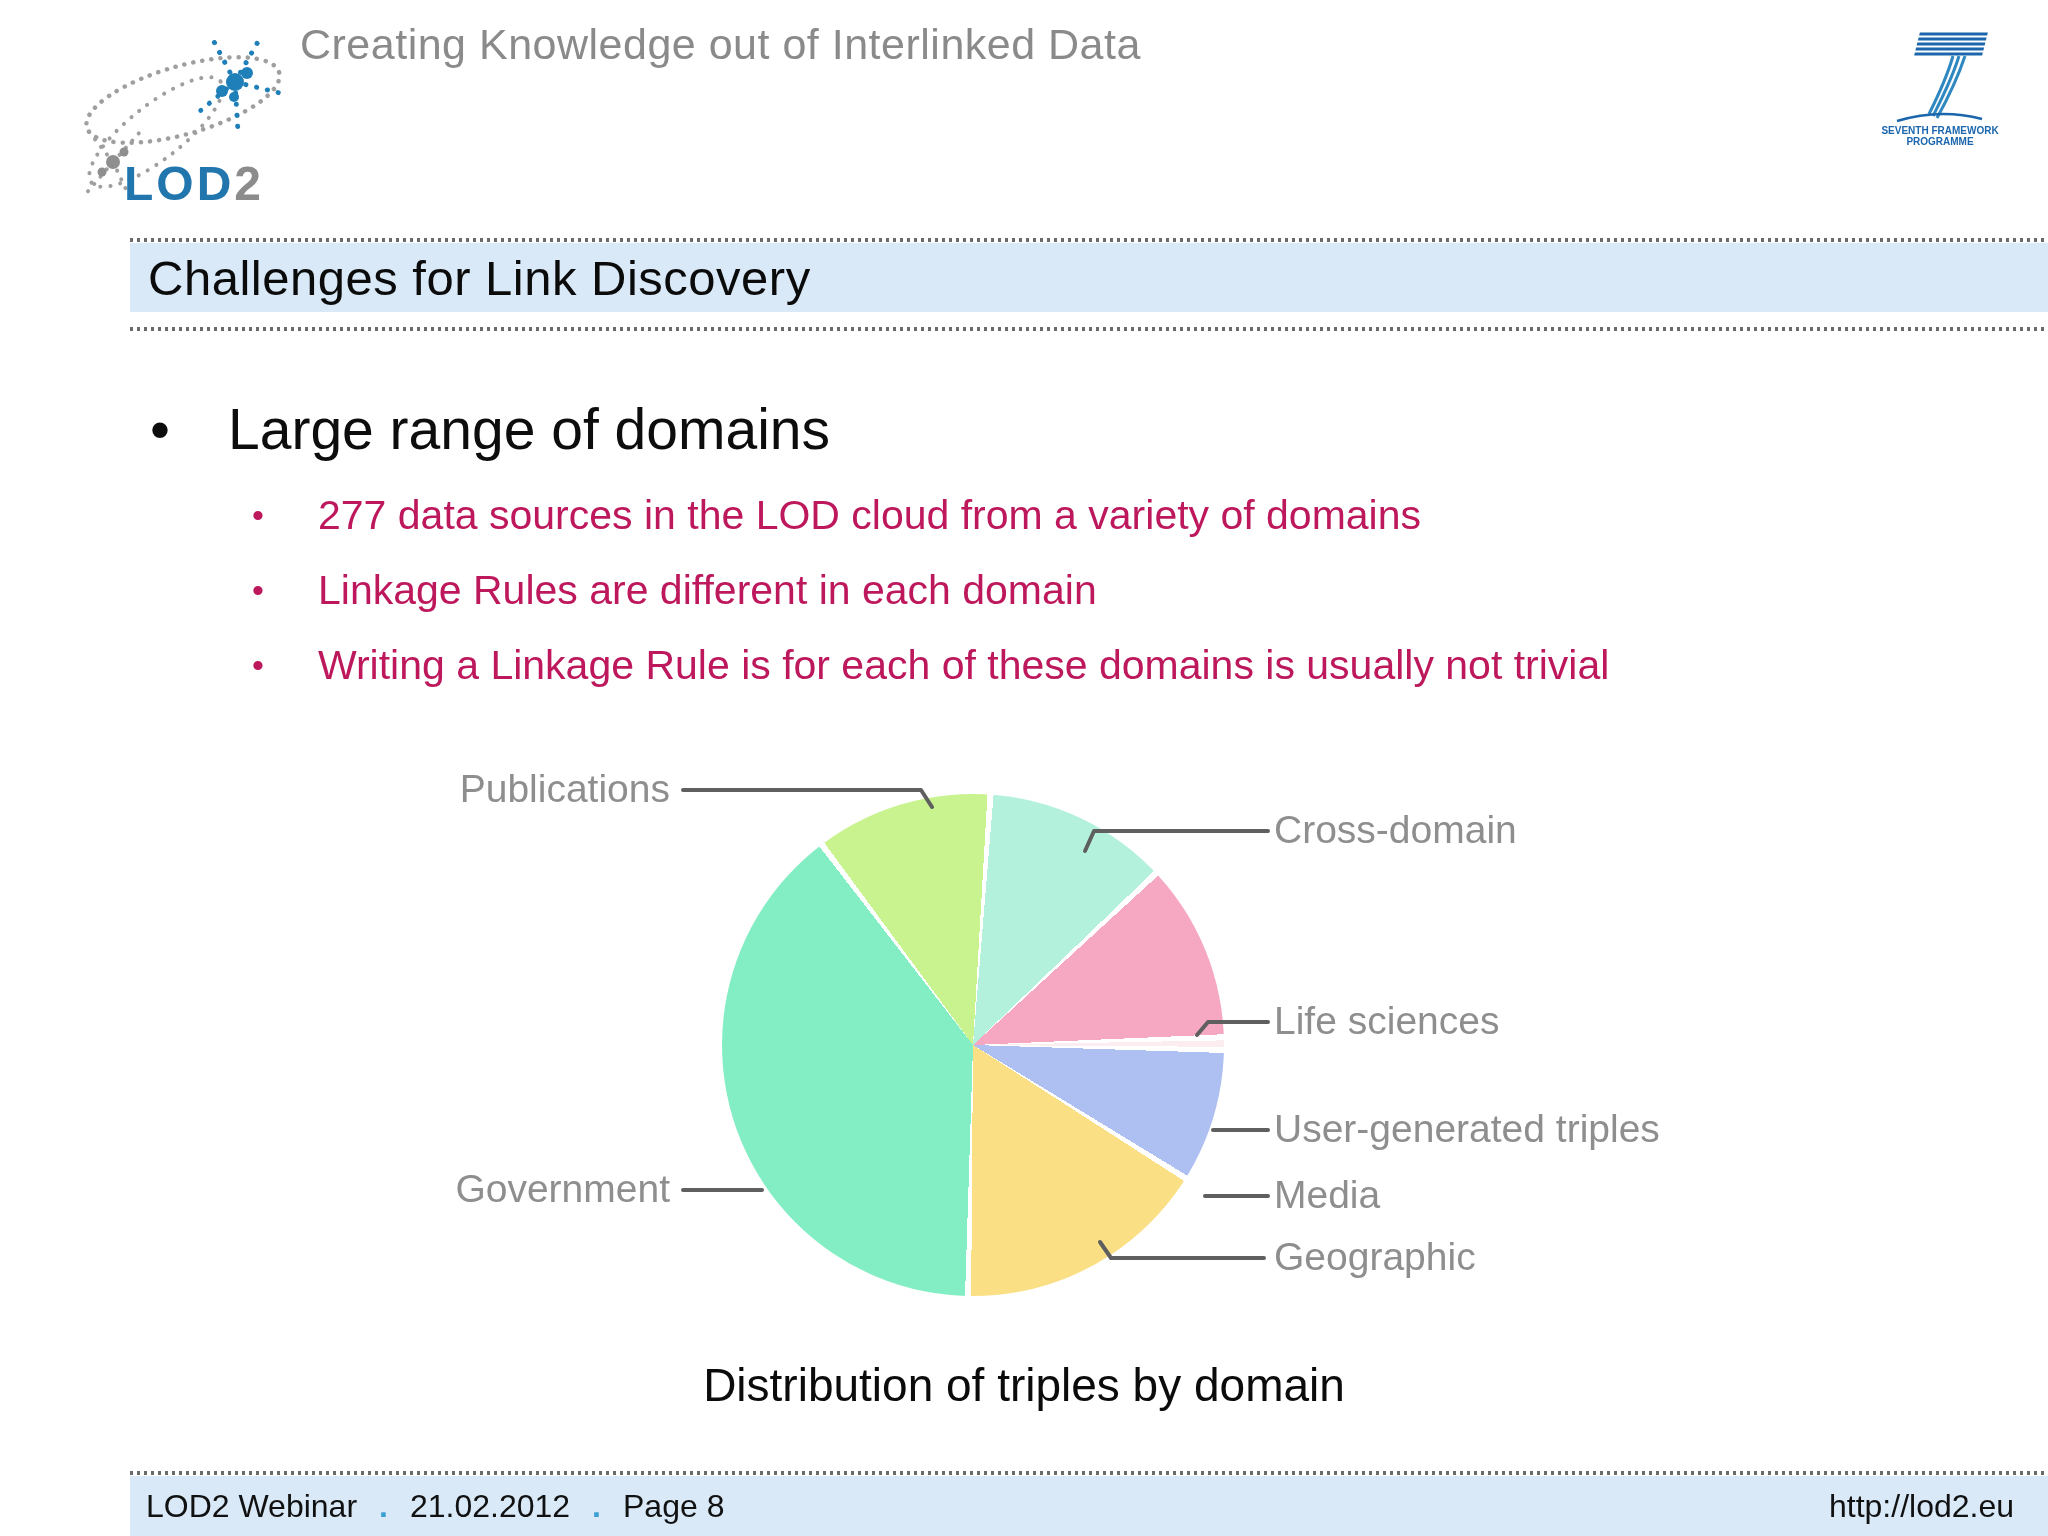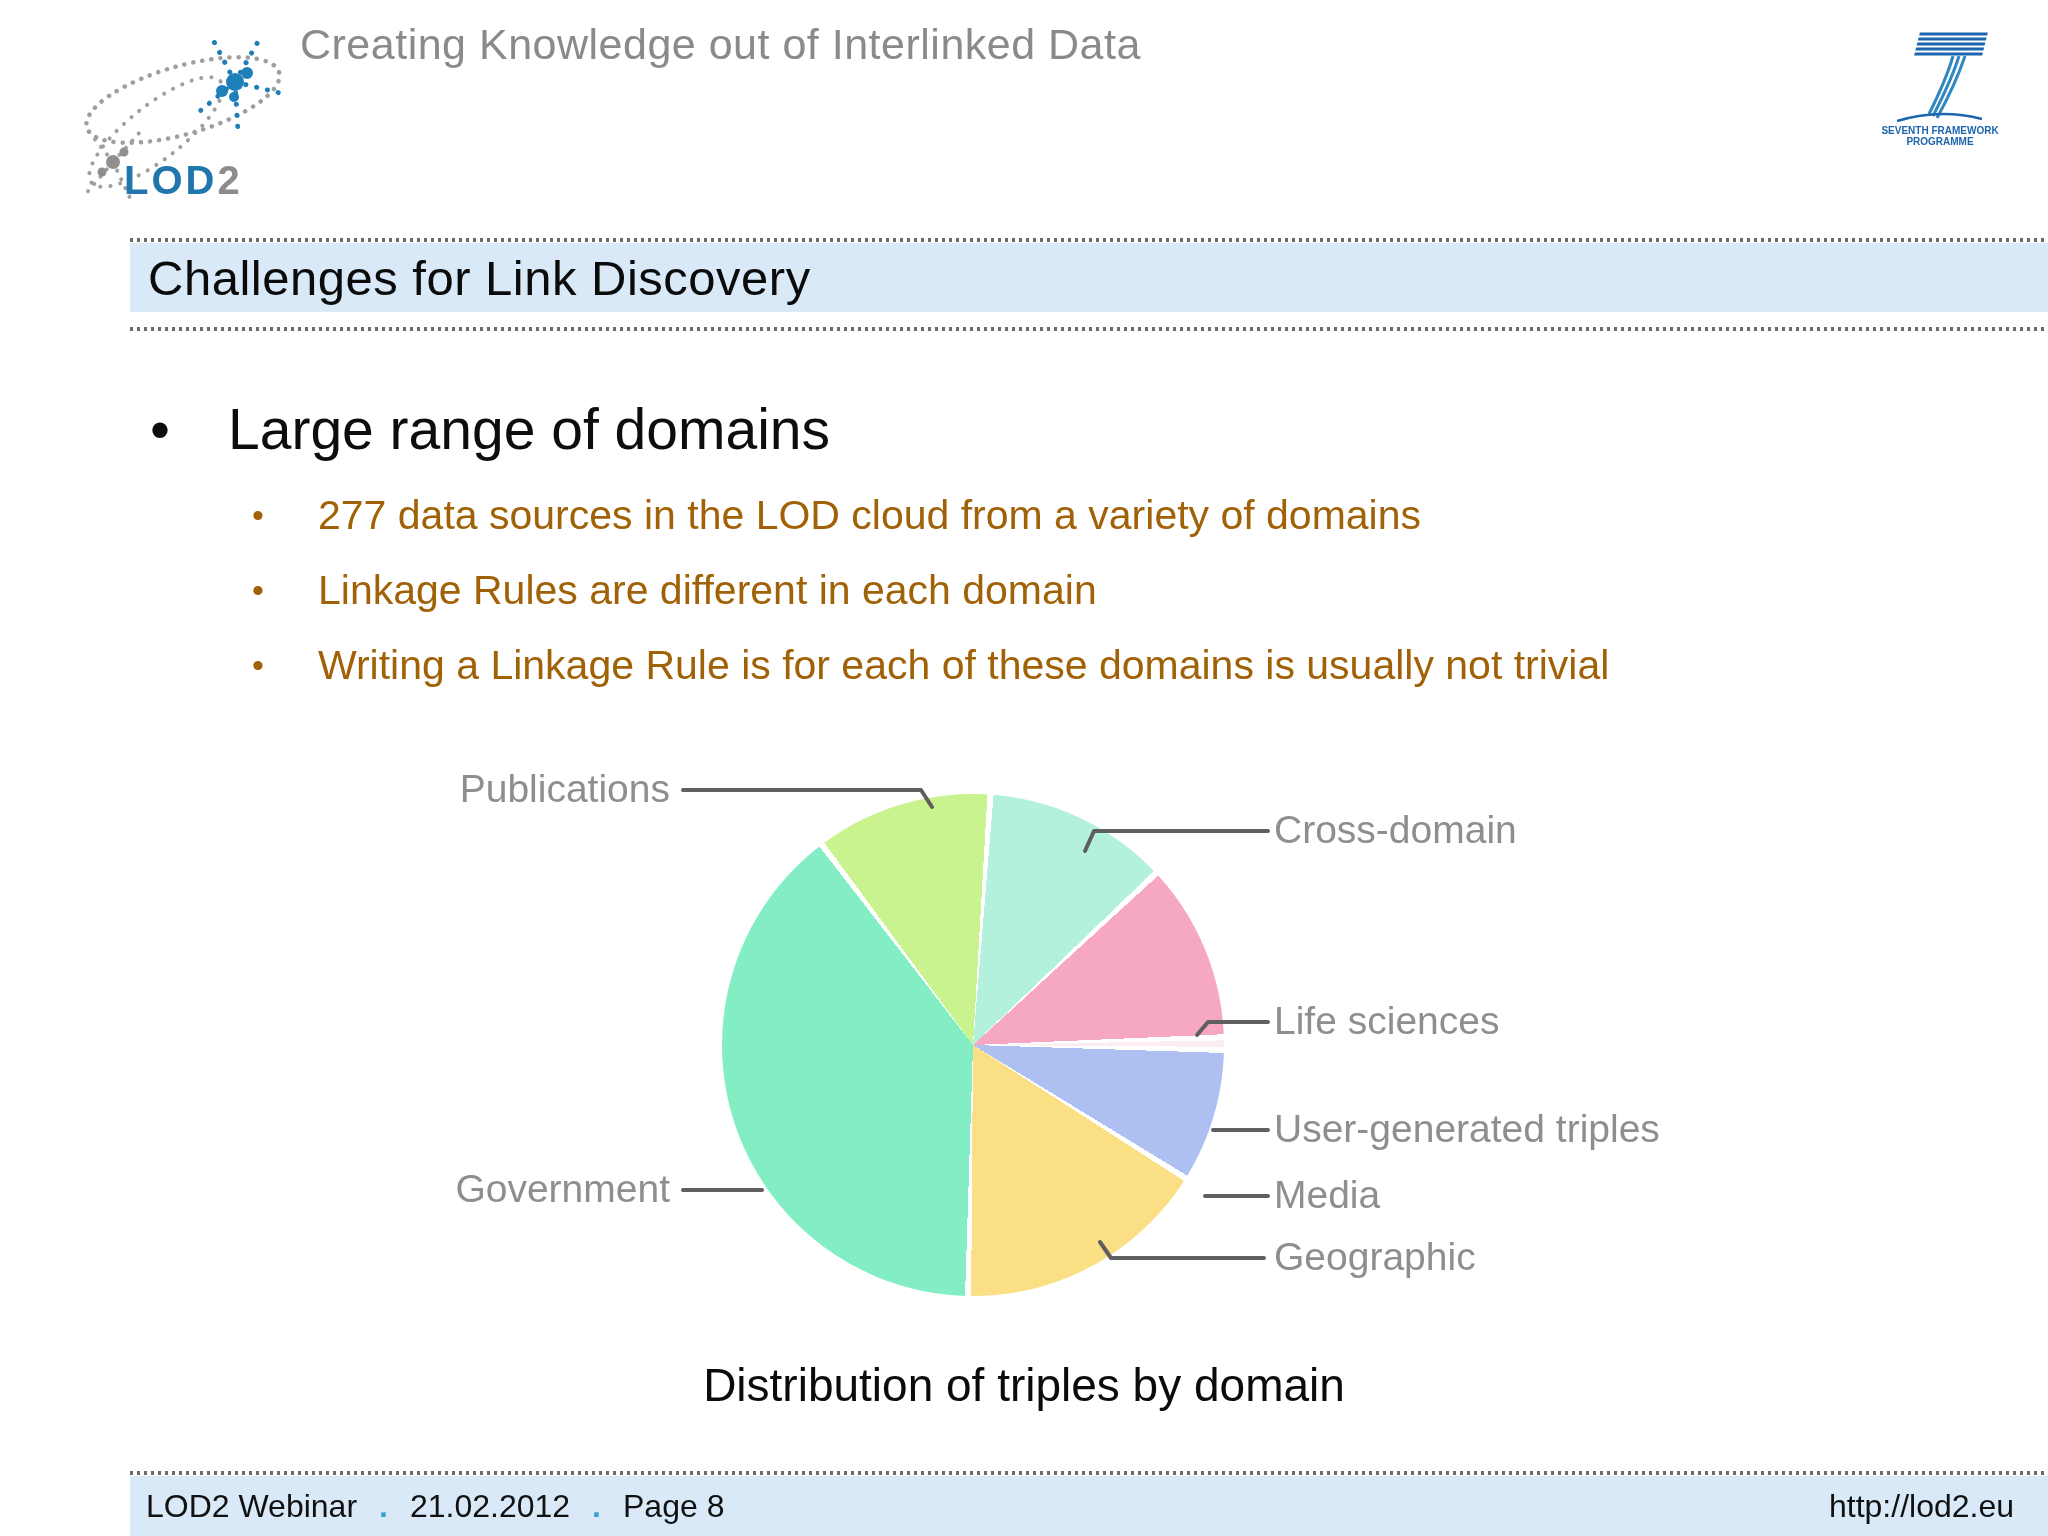--- a/index.html
+++ b/index.html
@@ -8,35 +8,35 @@
   .slide{position:relative;width:2048px;height:1536px;background:#fff;}
 
   
   .dotted{position:absolute;height:4px;
     background:repeating-linear-gradient(90deg,#6a6a6a 0 3px,transparent 3px 7px);}
 
   
   .tagline{position:absolute;left:300px;top:20px;font-size:43px;color:#8a8a8a;
     letter-spacing:.5px;white-space:nowrap;}
   .logo-svg{position:absolute;left:28px;top:0;}
-  .logo-word{position:absolute;left:124px;top:160px;font-size:40px;font-weight:600;
+  .logo-word{position:absolute;left:124px;top:160px;font-size:48px;font-weight:600;
     letter-spacing:3px;line-height:1;}
   .logo-word .blue{color:#2176ae;}
   .logo-word .gray{color:#8c8c8c;}
   .fp7{position:absolute;left:1862px;top:24px;width:156px;height:124px;}
 
   
   .titlebar{position:absolute;left:130px;right:0;top:243px;height:69px;background:#d9e9f8;
     display:flex;align-items:center;}
   .titlebar-text{margin-left:18px;font-size:49px;color:#0b0b0b;letter-spacing:.5px;}
 
   
   .bullet-main{position:absolute;left:150px;top:396px;font-size:57px;color:#0d0d0d;white-space:nowrap;}
   .bullet-main .dot{display:inline-block;width:78px;}
-  .bullet-sub{position:absolute;left:252px;font-size:41px;color:#a16207;white-space:nowrap;}
+  .bullet-sub{position:absolute;left:252px;font-size:41px;color:#be185d;white-space:nowrap;}
   .bullet-sub .dot{display:inline-block;width:66px;font-size:34px;vertical-align:2px;}
 
   
   .pie{position:absolute;left:722px;top:794px;width:502px;height:502px;border-radius:50%;}
   .pie-label{position:absolute;font-size:39px;color:#8e8e8e;line-height:46px;white-space:nowrap;}
   .pie-label.left{width:372px;text-align:right;left:298px;}
   .pie-label.right{left:1274px;}
   .connectors{position:absolute;left:0;top:0;pointer-events:none;}
 
   .caption{position:absolute;left:0;top:1358px;width:2048px;text-align:center;

